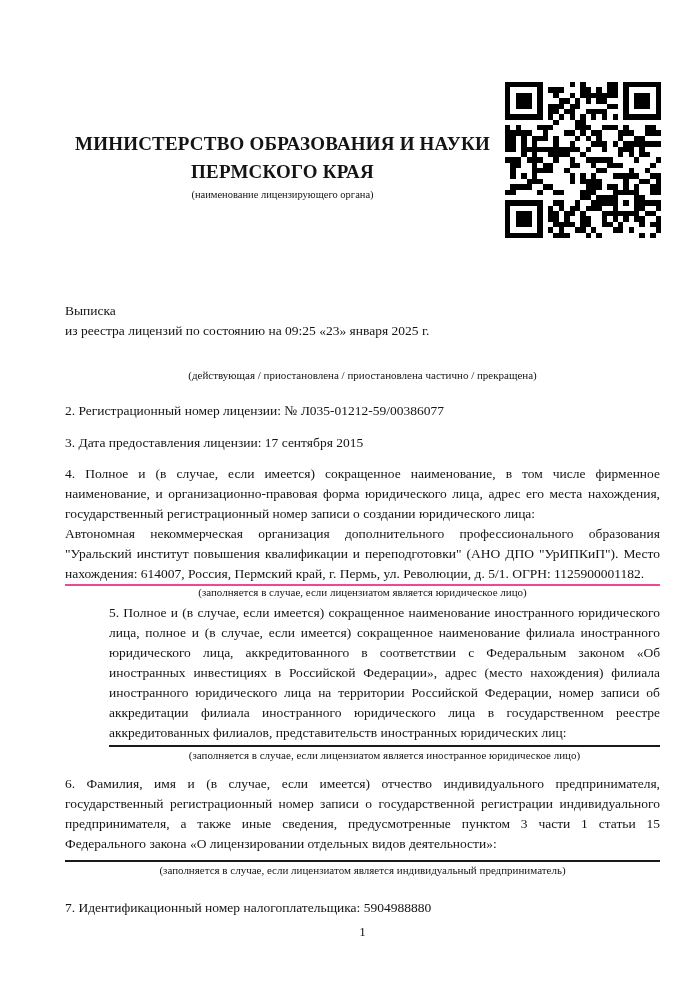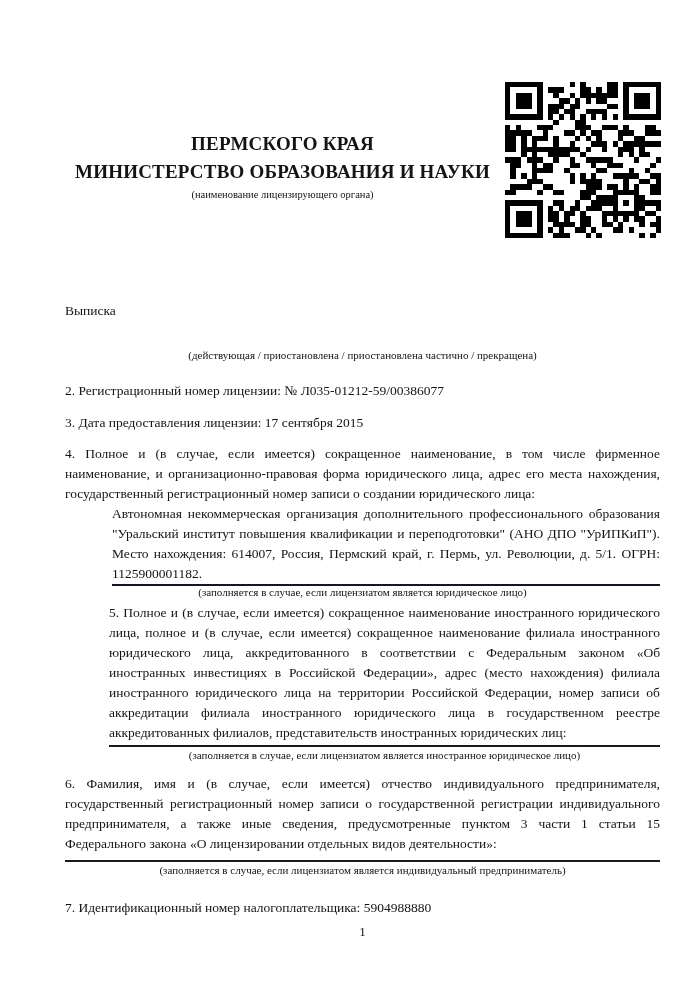--- a/index.html
+++ b/index.html
@@ -19,21 +19,21 @@
     fill:#000000;shape-rendering:crispEdges;
     background:#ffffff;
   }
   .authority{width:435px;text-align:center;}
   .authority-name{font-weight:700;font-size:19px;line-height:28px;letter-spacing:.2px;}
   .authority-caption{font-size:10.5px;line-height:13px;margin-top:2px;}
   .doc-title{margin-top:100px;text-align:left;}
   .m28{margin-top:28px;} .m21{margin-top:21px;} .m19{margin-top:19px;}
   .m12{margin-top:12px;} .m11{margin-top:11px;} .m4{margin-top:4px;margin-left:44px;}
   .just{text-align:justify;hyphens:none;}
-  .underlined{border-bottom:2px solid #0f172a;margin-left:47px;}
+  .underlined{border-bottom:2px solid #ec4899;}
   .blank-line{height:2px;border-bottom:2px solid #1a1a1a;}
   .blank-line.tall{height:6px;}
   .fill-caption{font-size:11px;line-height:13px;text-align:center;margin-top:2px;}
   .fill-caption.tight{margin-top:0;}
   .page-number{margin-top:6px;text-align:center;font-size:13px;line-height:16px;}
 </style>
 </head>
 <body>
 
 <div class="page">
@@ -457,27 +457,28 @@
       <rect x="11" y="28" width="1" height="1"></rect>
       <rect x="15" y="28" width="1" height="1"></rect>
       <rect x="17" y="28" width="1" height="1"></rect>
       <rect x="25" y="28" width="1" height="1"></rect>
       <rect x="27" y="28" width="1" height="1"></rect>
     </svg>
 
   <div class="content">
 
     <div class="authority">
+      <div class="authority-name">МИНИСТЕРСТВО ОБРАЗОВАНИЯ И НАУКИ</div>
       <div class="authority-name">ПЕРМСКОГО КРАЯ</div>
-      <div class="authority-name">МИНИСТЕРСТВО ОБРАЗОВАНИЯ И НАУКИ</div>
       <div class="authority-caption">(наименование лицензирующего органа)</div>
     </div>
 
     <div class="doc-title">
       <div>Выписка</div>
+      <div>из реестра лицензий по состоянию на 09:25 «23» января 2025 г.</div>
     </div>
 
     <div class="m28">
       <div class="fill-caption tight">(действующая / приостановлена / приостановлена частично / прекращена)</div>
     </div>
 
     <div class="m19">2. Регистрационный номер лицензии: № Л035-01212-59/00386077</div>
 
     <div class="m12">3. Дата предоставления лицензии: 17 сентября 2015</div>
 

